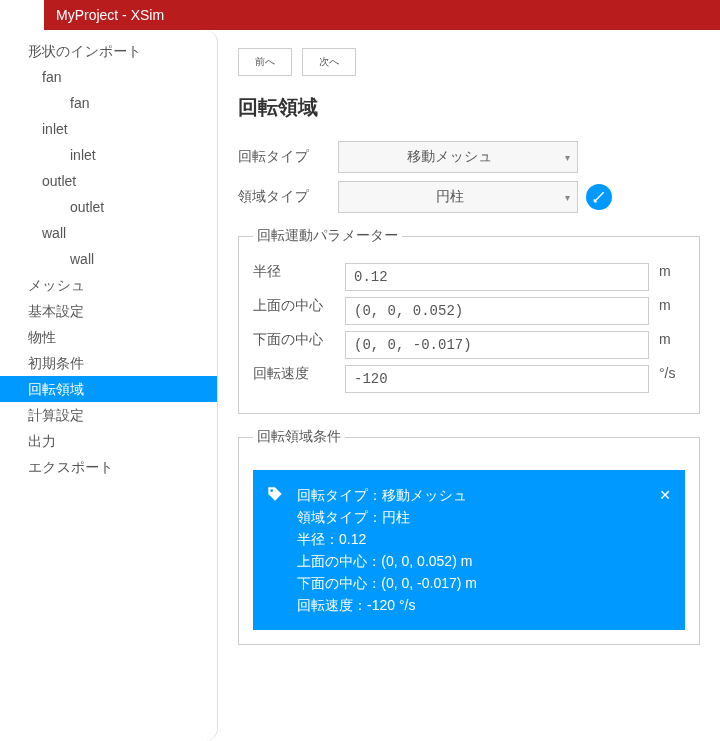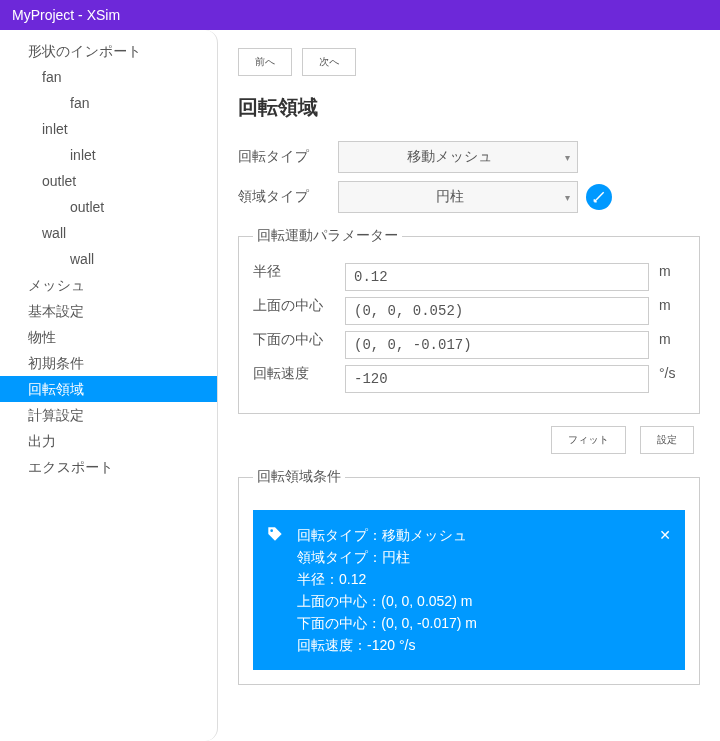--- a/index.html
+++ b/index.html
@@ -1,17 +1,17 @@
 <!DOCTYPE html>
 <html><head>
 <meta charset="utf-8">
 <style>
 * { box-sizing: border-box; margin: 0; padding: 0; }
 body { font-family: "Meiryo", "Hiragino Sans", sans-serif; font-size: 14px; color: #333; background: #fff; }
-.titlebar { background: #6d28d9; color: #fff; padding: 6px 12px; height: 30px; line-height: 18px; }
+.titlebar { background: #b91c1c; color: #fff; padding: 6px 12px; height: 30px; line-height: 18px; margin-left: 44px; }
 .container { display: flex; height: 711px; }
 .sidebar { width: 218px; border-right: 1px solid #ddd; padding: 8px 0 8px 0; overflow-y: auto; border-radius: 13px; }
 .tree-item { padding: 2px 0 2px 28px; cursor: pointer; color: #555; line-height: 22px; }
 .tree-item.level-1 { padding-left: 42px; }
 .tree-item.level-2 { padding-left: 70px; }
 .tree-item.active { background: #0099ff; color: #fff; }
 .main { flex: 1; padding: 18px 20px; overflow-y: auto; }
 .nav-buttons { margin-bottom: 18px; }
 .btn { display: inline-block; border: 1px solid #ccc; background: #fff; padding: 6px 16px; margin-right: 6px; cursor: pointer; color: #555; font-size: 10px; font-family: inherit; }
 h2 { font-size: 20px; font-weight: bold; margin-bottom: 20px; color: #333; }
@@ -105,24 +105,20 @@
         <input class="param-input" value="(0, 0, -0.017)" style="">
         <div class="param-unit">m</div>
       </div>
       <div class="param-row">
         <div class="param-label">回転速度</div>
         <input class="param-input" value="-120" style="">
         <div class="param-unit">°/s</div>
       </div>
     </fieldset>
 
-    <div class="action-row">
-      <button class="btn">フィット</button>
-      <button class="btn">設定</button>
-    </div>
 
     <fieldset>
       <legend>回転領域条件</legend>
       <div class="summary-box">
         <span class="tag-icon">
           <svg width="16" height="16" viewBox="0 0 24 24" fill="#fff">
               <path d="M2 2 L12 2 L22 12 L12 22 L2 12 Z"></path>
               <circle cx="7" cy="7" r="2" fill="#0099ff"></circle>
             </svg>
         </span>

